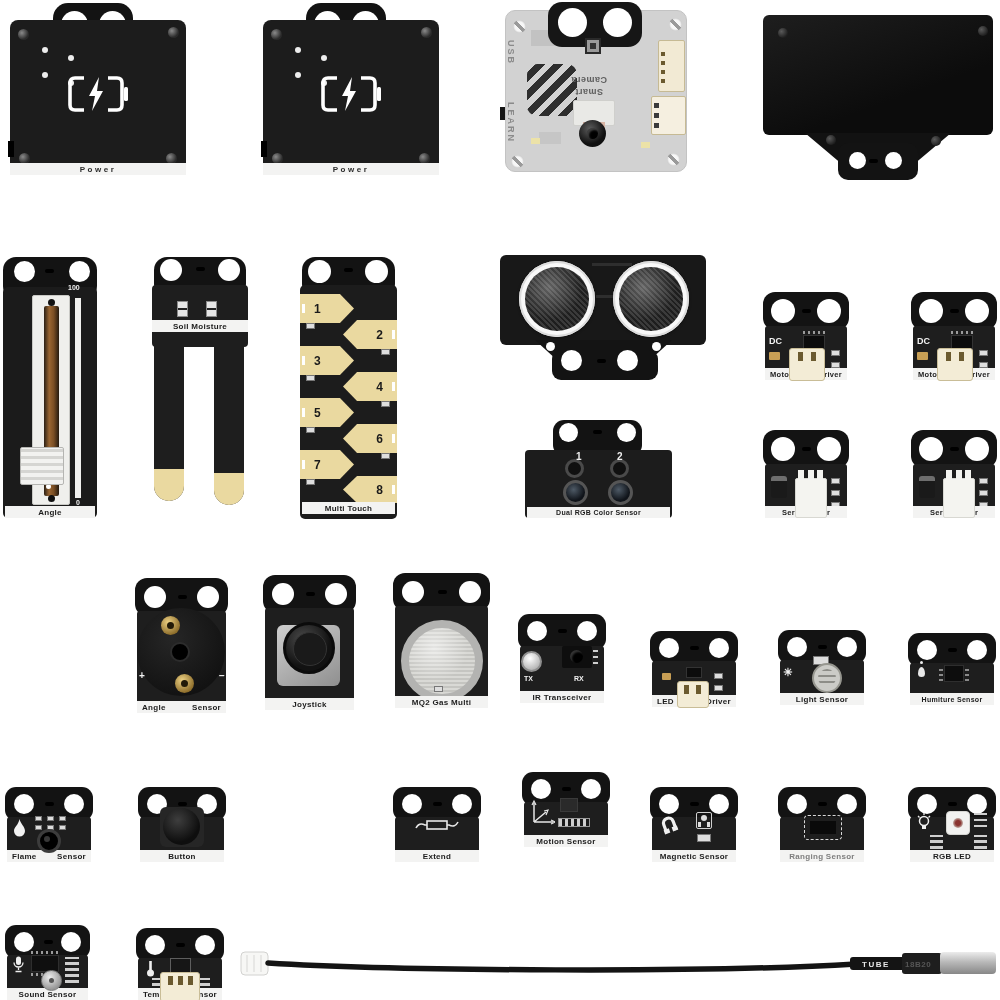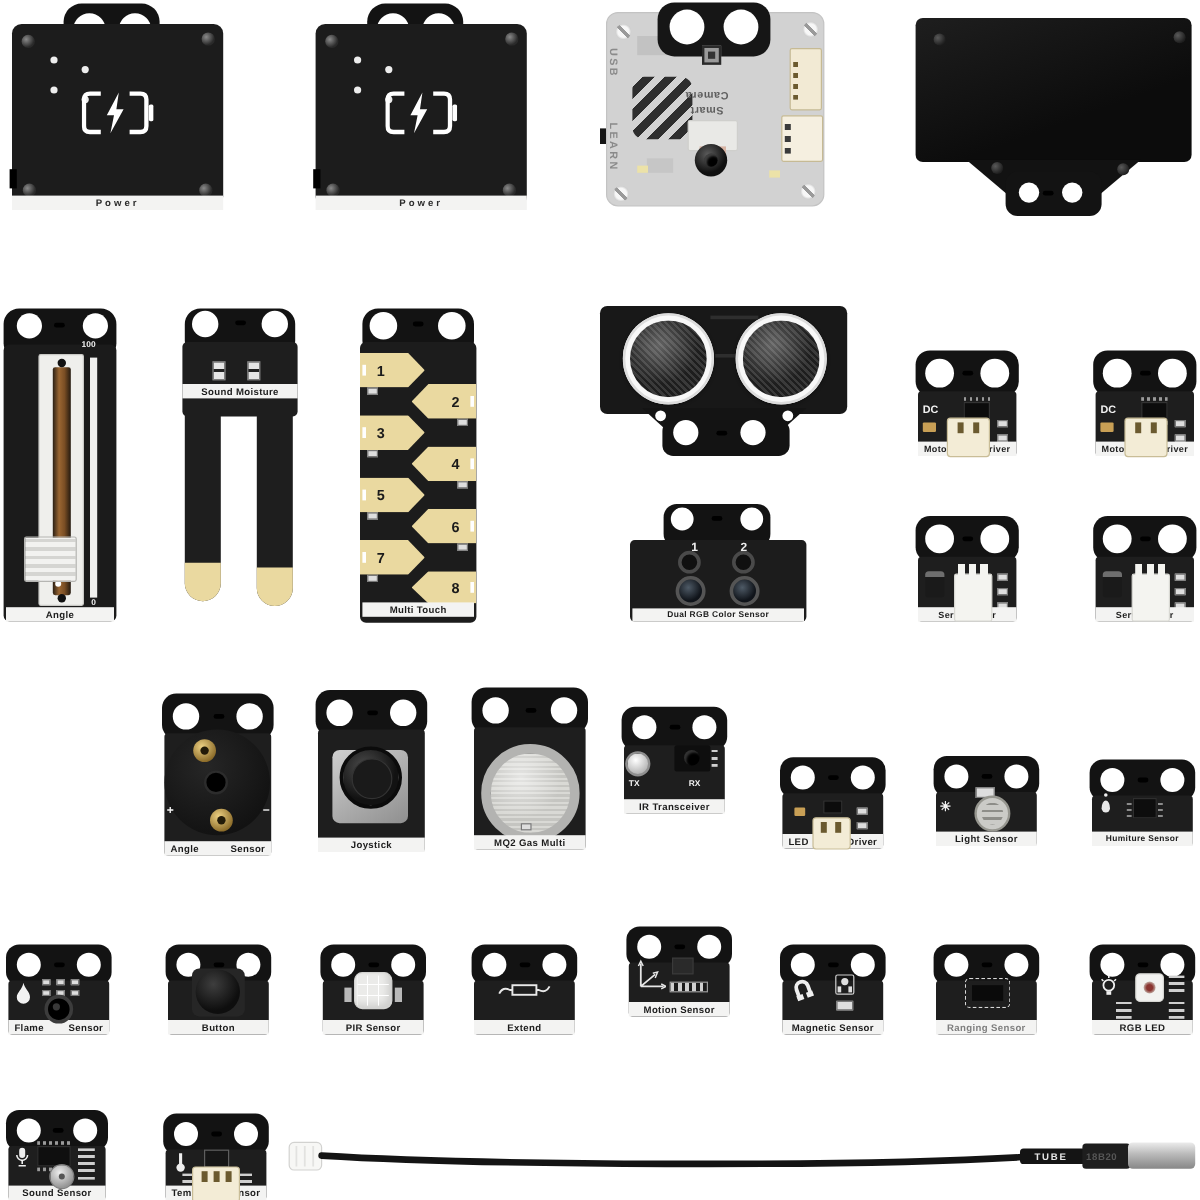--- a/index.html
+++ b/index.html
@@ -201,21 +201,21 @@
   </div>
 
   <div class="mod" style="left:152px;top:257px;width:96px;height:255px">
     <div class="tab" style="left:2px;top:0;width:92px;height:40px;border-radius:13px"></div>
     <div class="hole" style="left:8px;top:2px;width:22px;height:22px"></div>
     <div class="hole" style="left:66px;top:2px;width:22px;height:22px"></div>
     <div class="slot" style="left:44px;top:10px"></div>
     <div class="pcb" style="left:0;top:28px;width:96px;height:62px;border-radius:4px"></div>
     <div style="position:absolute;left:25px;top:44px;width:11px;height:16px;border:1px solid #8a8a8a;background:linear-gradient(#e6e6e6 0 42%,#222 42% 58%,#e6e6e6 58%);box-sizing:border-box"></div>
     <div style="position:absolute;left:54px;top:44px;width:11px;height:16px;border:1px solid #8a8a8a;background:linear-gradient(#e6e6e6 0 42%,#222 42% 58%,#e6e6e6 58%);box-sizing:border-box"></div>
-    <div class="strip" style="left:0;top:63px;width:96px;height:12px">Sound Moisture</div>
+    <div class="strip" style="left:0;top:63px;width:96px;height:12px">Soil Moisture</div>
     <div style="position:absolute;left:2px;top:86px;width:30px;height:158px;background:#1e1e1e;border-radius:0 0 15px 15px">
       <div style="position:absolute;left:0;bottom:0;width:30px;height:32px;background:#ead9a0;border-radius:0 0 15px 15px"></div>
     </div>
     <div style="position:absolute;left:62px;top:86px;width:30px;height:162px;background:#1e1e1e;border-radius:0 0 15px 15px">
       <div style="position:absolute;left:0;bottom:0;width:30px;height:32px;background:#ead9a0;border-radius:0 0 15px 15px"></div>
     </div>
   </div>
 
   <div class="mod" style="left:300px;top:257px;width:97px;height:262px">
     <div class="tab" style="left:2px;top:0;width:93px;height:40px;border-radius:13px"></div>
@@ -422,21 +422,21 @@
     <div class="slot"></div>
     <div class="pcb"></div>
     <div style="position:absolute;left:8px;top:47px;width:82px;height:82px;border-radius:50%;z-index:2;border:8px solid #b3b3b1;box-sizing:border-box;
       background:radial-gradient(circle at 38% 30%,rgba(255,255,255,.55),rgba(255,255,255,0) 55%),
                  repeating-linear-gradient(0deg,#d9d9d5 0 2px,#c5c5c1 2px 4px),
                  repeating-linear-gradient(90deg,#d9d9d5 0 2px,#c5c5c1 2px 4px)"></div>
     <div class="smd" style="left:41px;top:113px;z-index:3"></div>
     <div class="strip">MQ2 Gas Multi</div>
   </div>
 
-  <div class="mod sensor" style="left:518px;top:589px;height:89px">
+  <div class="mod sensor" style="left:518px;top:614px;height:89px">
     <div class="tab" style="height:36px"></div>
     <div class="hole h-l"></div>
     <div class="hole h-r"></div>
     <div class="slot"></div>
     <div class="pcb" style="top:32px"></div>
     <div style="position:absolute;left:3px;top:37px;width:21px;height:21px;border-radius:50%;background:radial-gradient(circle at 40% 32%,#ffffff,#b5b5b5 75%);border:2px solid #8f8f8f;box-sizing:border-box;z-index:2"></div>
     <div style="position:absolute;left:44px;top:32px;width:30px;height:22px;background:#0e0e0e;border-radius:2px;z-index:2">
       <div style="position:absolute;left:8px;top:4px;width:13px;height:13px;border-radius:50%;background:#000;box-shadow:inset 2px 2px 2px rgba(255,255,255,.2)"></div>
     </div>
     <div style="position:absolute;left:75px;top:34px;width:5px;height:16px;background:repeating-linear-gradient(0deg,#cfcfcf 0 2px,transparent 2px 6px);z-index:2"></div>
@@ -525,34 +525,20 @@
     <div class="pcb"></div>
     <div class="smd" style="left:24px;top:26px;width:7px;height:5px"></div>
     <div class="smd" style="left:57px;top:26px;width:7px;height:5px"></div>
     <div class="smd" style="left:24px;top:48px;width:7px;height:5px"></div>
     <div class="smd" style="left:57px;top:48px;width:7px;height:5px"></div>
     <div style="position:absolute;left:22px;top:20px;width:44px;height:40px;border-radius:6px;background:#262626;z-index:1"></div>
     <div style="position:absolute;left:25px;top:21px;width:37px;height:37px;border-radius:50%;background:radial-gradient(circle at 40% 33%,#3e3e3e,#0e0e0e 66%);z-index:2"></div>
     <div class="strip">Button</div>
   </div>
 
-  <div class="mod sensor" style="left:267px;top:787px">
-    <div class="tab"></div>
-    <div class="hole h-l"></div>
-    <div class="hole h-r"></div>
-    <div class="slot"></div>
-    <div class="pcb"></div>
-    <div style="position:absolute;left:20px;top:36px;width:6px;height:12px;background:#b9b9b9;z-index:1"></div>
-    <div style="position:absolute;left:62px;top:36px;width:6px;height:12px;background:#b9b9b9;z-index:1"></div>
-    <div style="position:absolute;left:28px;top:23px;width:32px;height:31px;border-radius:7px;background:#ebebe9;border:1px solid #d2d2d0;box-sizing:border-box;z-index:2;
-      box-shadow:inset -3px -3px 6px rgba(0,0,0,.12)">
-      <div style="position:absolute;inset:2px;background:repeating-linear-gradient(90deg,transparent 0 8px,#fff 8px 9px),repeating-linear-gradient(0deg,transparent 0 8px,#fff 8px 9px)"></div>
-    </div>
-    <div class="strip">PIR Sensor</div>
-  </div>
 
   <div class="mod sensor" style="left:393px;top:787px">
     <div class="tab"></div>
     <div class="hole h-l"></div>
     <div class="hole h-r"></div>
     <div class="slot"></div>
     <div class="pcb"></div>
     <svg class="icon" style="left:22px;top:30px" width="44" height="16" viewBox="0 0 44 16">
       <path d="M1 11 Q4 5 10 8 H12" fill="none" stroke="#e8e8e8" stroke-width="1.6"></path>
       <rect x="12" y="4" width="20" height="8" fill="none" stroke="#e8e8e8" stroke-width="1.6"></rect>

